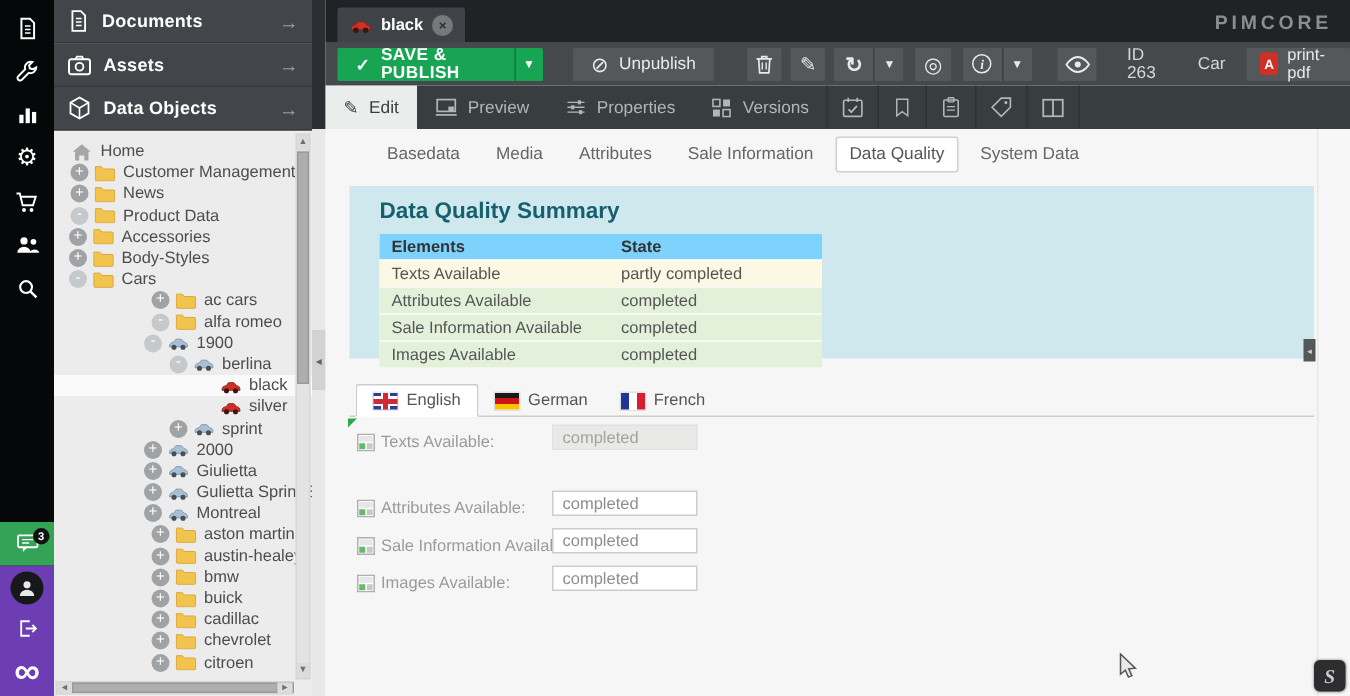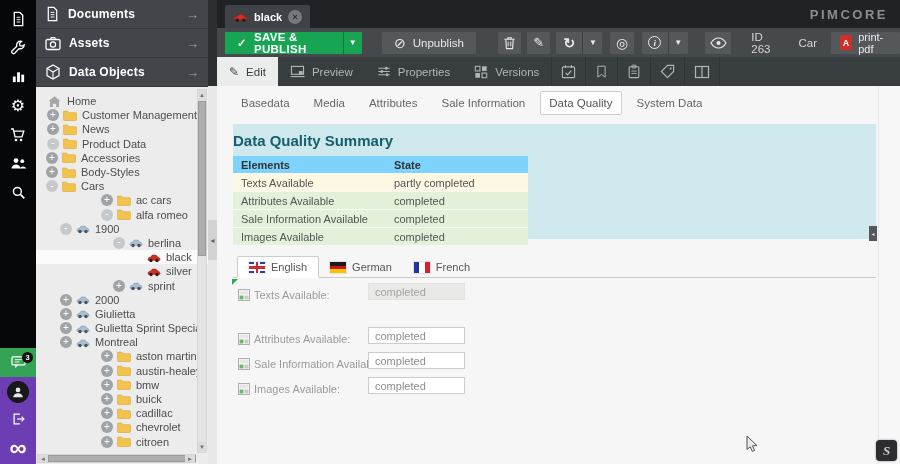--- a/index.html
+++ b/index.html
@@ -18,21 +18,21 @@
   
   #nav{position:absolute;left:36px;top:0;width:172px;height:464px;background:#ececec}
   .acc-head{height:29px;background:#42464a;border-bottom:1px solid #35393c;display:flex;align-items:center;color:#fff}
   .acc-head .a-ico{margin:0 8px 0 9px;display:flex}
   .acc-head .a-label{font-size:12px;font-weight:bold;letter-spacing:.2px}
   .acc-head .a-arrow{margin-left:auto;margin-right:9px;color:#9da0a3;font-size:13px}
   #tree{position:absolute;left:0;top:88px;right:0;bottom:0;background:#ececec;overflow:hidden;padding-top:6px}
   .t-row{height:14.2px;display:flex;align-items:center;font-size:11px;color:#4d4d4d;white-space:nowrap;overflow:hidden;cursor:default}
   .t-row.selected{background:#fafafa}
   .t-row.lv0{padding-left:12px}.t-row.lv1{padding-left:11px}.t-row.lv2{padding-left:10px}
-  .t-row.lv3{padding-left:65px}.t-row.lv4{padding-left:24px}.t-row.lv5{padding-left:77px}.t-row.lv6{padding-left:111px}
+  .t-row.lv3{padding-left:65px}.t-row.lv4{padding-left:60px}.t-row.lv5{padding-left:77px}.t-row.lv6{padding-left:111px}
   .exp{width:12px;height:12px;border-radius:50%;background:#9fa3a6;color:#fff;flex:0 0 12px;margin-right:4px;
        display:flex;align-items:center;justify-content:center;font-size:10px;line-height:1}
   .exp.plus::before{content:"+"}
   .exp.minus{background:#c6c9cb}.exp.minus::before{content:"-";margin-top:-1px}
   .t-ico{width:15px;flex:0 0 15px;margin-right:4px;display:flex;align-items:center}
   .t-ico svg{display:none}
   .t-ico.home .i-home{display:block}.t-ico.folder .i-folder{display:block}
   .t-ico.car-gray .i-car-gray{display:block}.t-ico.car-red .i-car-red{display:block}
   
   .vscroll{position:absolute;right:1px;top:89px;bottom:11px;width:10px;background:#e3e3e3;border:1px solid #d6d6d6}
@@ -68,24 +68,24 @@
   .pdf-chip{width:15px;height:15px;background:#cf2f24;border-radius:2px;color:#fff;font-size:9px;font-weight:bold;display:flex;align-items:center;justify-content:center}
   #tabsrow{position:absolute;top:57px;left:0;right:0;height:29px;background:#383d40;display:flex;align-items:stretch}
   .mtab{display:flex;align-items:center;gap:7px;padding:0 12px;color:#b3b6b8;font-size:11.5px}
   .mtab svg{flex:0 0 auto}
   .mtab.active{background:#ebecec;color:#3c3c3c}
   .mtab.icon-only{padding:0 9px;border-left:1px solid #2f3336}
   .mtab.icon-only:last-child{border-right:1px solid #2f3336}
   
   #content{position:absolute;top:86px;left:0;right:0;bottom:0;background:#f6f6f6}
   .gutter{position:absolute;right:0;top:0;bottom:0;width:22px;background:#f7f7f7;border-left:1px solid #e7e7e7}
-  .subtabs{position:absolute;left:15px;top:5px;display:flex;align-items:flex-start}
+  .subtabs{position:absolute;left:32px;top:5px;display:flex;align-items:flex-start}
   .subtab{padding:5px 8px;font-size:11.5px;color:#666;margin-right:6px;border:1px solid transparent}
   .subtab.active{background:#fff;border:1px solid #cfcfcf;color:#555;border-radius:2px}
-  .panel{position:absolute;left:16px;top:38px;width:643px;height:115px;background:#cfe8ee;padding:8px 0}
+  .panel{position:absolute;left:16px;top:38px;width:643px;height:115px;background:#cfe8ee;padding:8px 20px}
   .panel-title{font-size:15px;font-weight:bold;color:#14606d}
   .dq-table{width:295px;margin-top:7px;font-size:11px;background:#fff}
   .dq-r{display:flex}
   .dq-c1{width:153px;padding:2.5px 8px}
   .dq-c2{flex:1;padding:2.5px 8px}
   .dq-head{font-weight:bold;color:#333;background:#7dd3fc}
   .dq-row{color:#555;border-top:1px solid rgba(255,255,255,.7)}
   .dq-row.partial{background:#fcf8e3}
   .dq-row.complete{background:#e3f1da}
   .lang-bar{position:absolute;left:16px;top:169px;width:643px;height:23px;border-bottom:1px solid #ccc;display:flex;align-items:flex-end;padding-left:4px}

